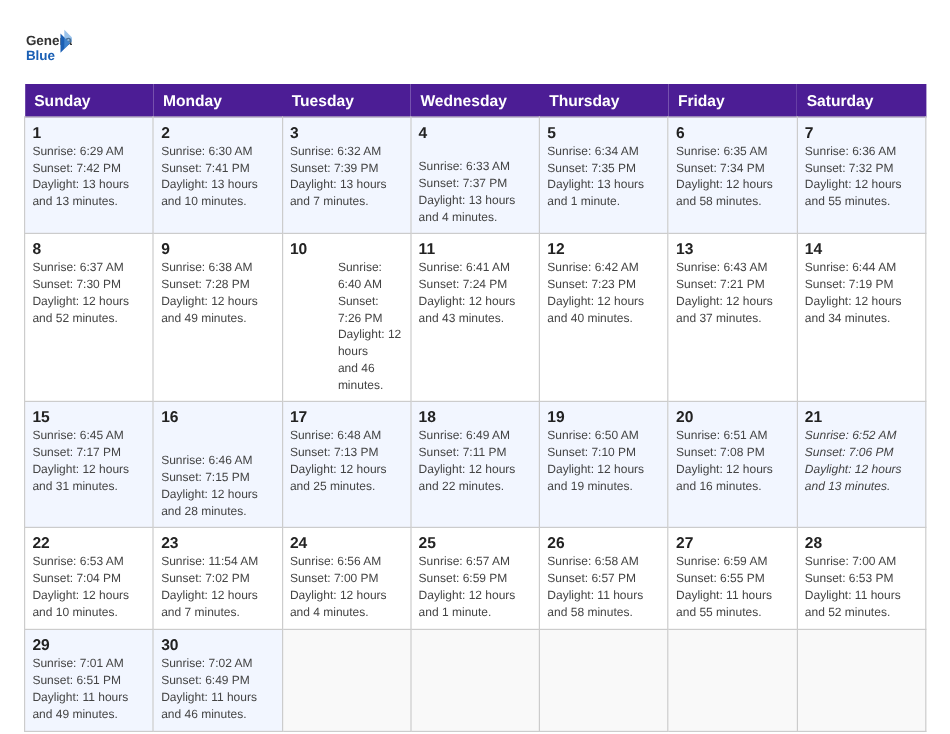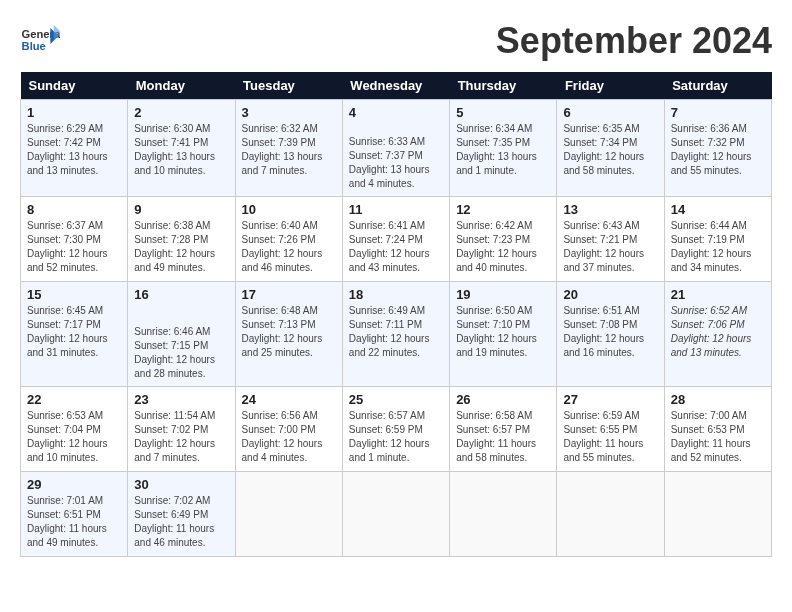--- a/index.html
+++ b/index.html
@@ -37,21 +37,21 @@
     .subtitle {
       font-size: 16px;
       color: #555;
     }
     table {
       width: 100%;
       border-collapse: collapse;
       table-layout: fixed;
     }
     thead tr th {
-      background-color: #0f172a;
+      background-color: #4c1d95;
       color: #fff;
       text-align: left;
       padding: 6px 8px;
       font-size: 13px;
       font-weight: bold;
     }
     tbody tr td {
       border: 1px solid #ccc;
       vertical-align: top;
       padding: 5px 6px;
@@ -87,21 +87,20 @@
 <div class="header">
   <div class="logo">
     <svg class="logo-icon" viewBox="0 0 50 50" width="45" height="45">
       <text x="2" y="22" font-size="14" font-weight="bold" fill="#333">General</text>
       <text x="2" y="38" font-size="14" font-weight="bold" fill="#1a5fb4">Blue</text>
       <polygon points="38,10 48,20 38,30" fill="#1a5fb4"></polygon>
       <polygon points="42,6 52,16 42,26" fill="#5599dd" opacity="0.6"></polygon>
     </svg>
   </div>
   <div class="title-section">
-    <div class="month-title">September 2024</div>
   </div>
 </div>
 
 <table>
   <thead>
     <tr>
     <th>Sunday</th>
         <th>Monday</th>
         <th>Tuesday</th>
         <th>Wednesday</th>
@@ -172,21 +171,21 @@
         </td>
         <td>
           <span class="day-number">9</span>
           <div class="day-info" style="white-space: pre-line;">Sunrise: 6:38 AM
 Sunset: 7:28 PM
 Daylight: 12 hours
 and 49 minutes.</div>
         </td>
         <td>
           <span class="day-number">10</span>
-          <div class="day-info" style="white-space: pre-line;">Sunrise: 6:40 AM
+          <div class="day-info" style="white-space: pre-line; margin-left: 40px;">Sunrise: 6:40 AM
 Sunset: 7:26 PM
 Daylight: 12 hours
 and 46 minutes.</div>
         </td>
         <td>
           <span class="day-number">11</span>
           <div class="day-info" style="white-space: pre-line;">Sunrise: 6:41 AM
 Sunset: 7:24 PM
 Daylight: 12 hours
 and 43 minutes.</div>

